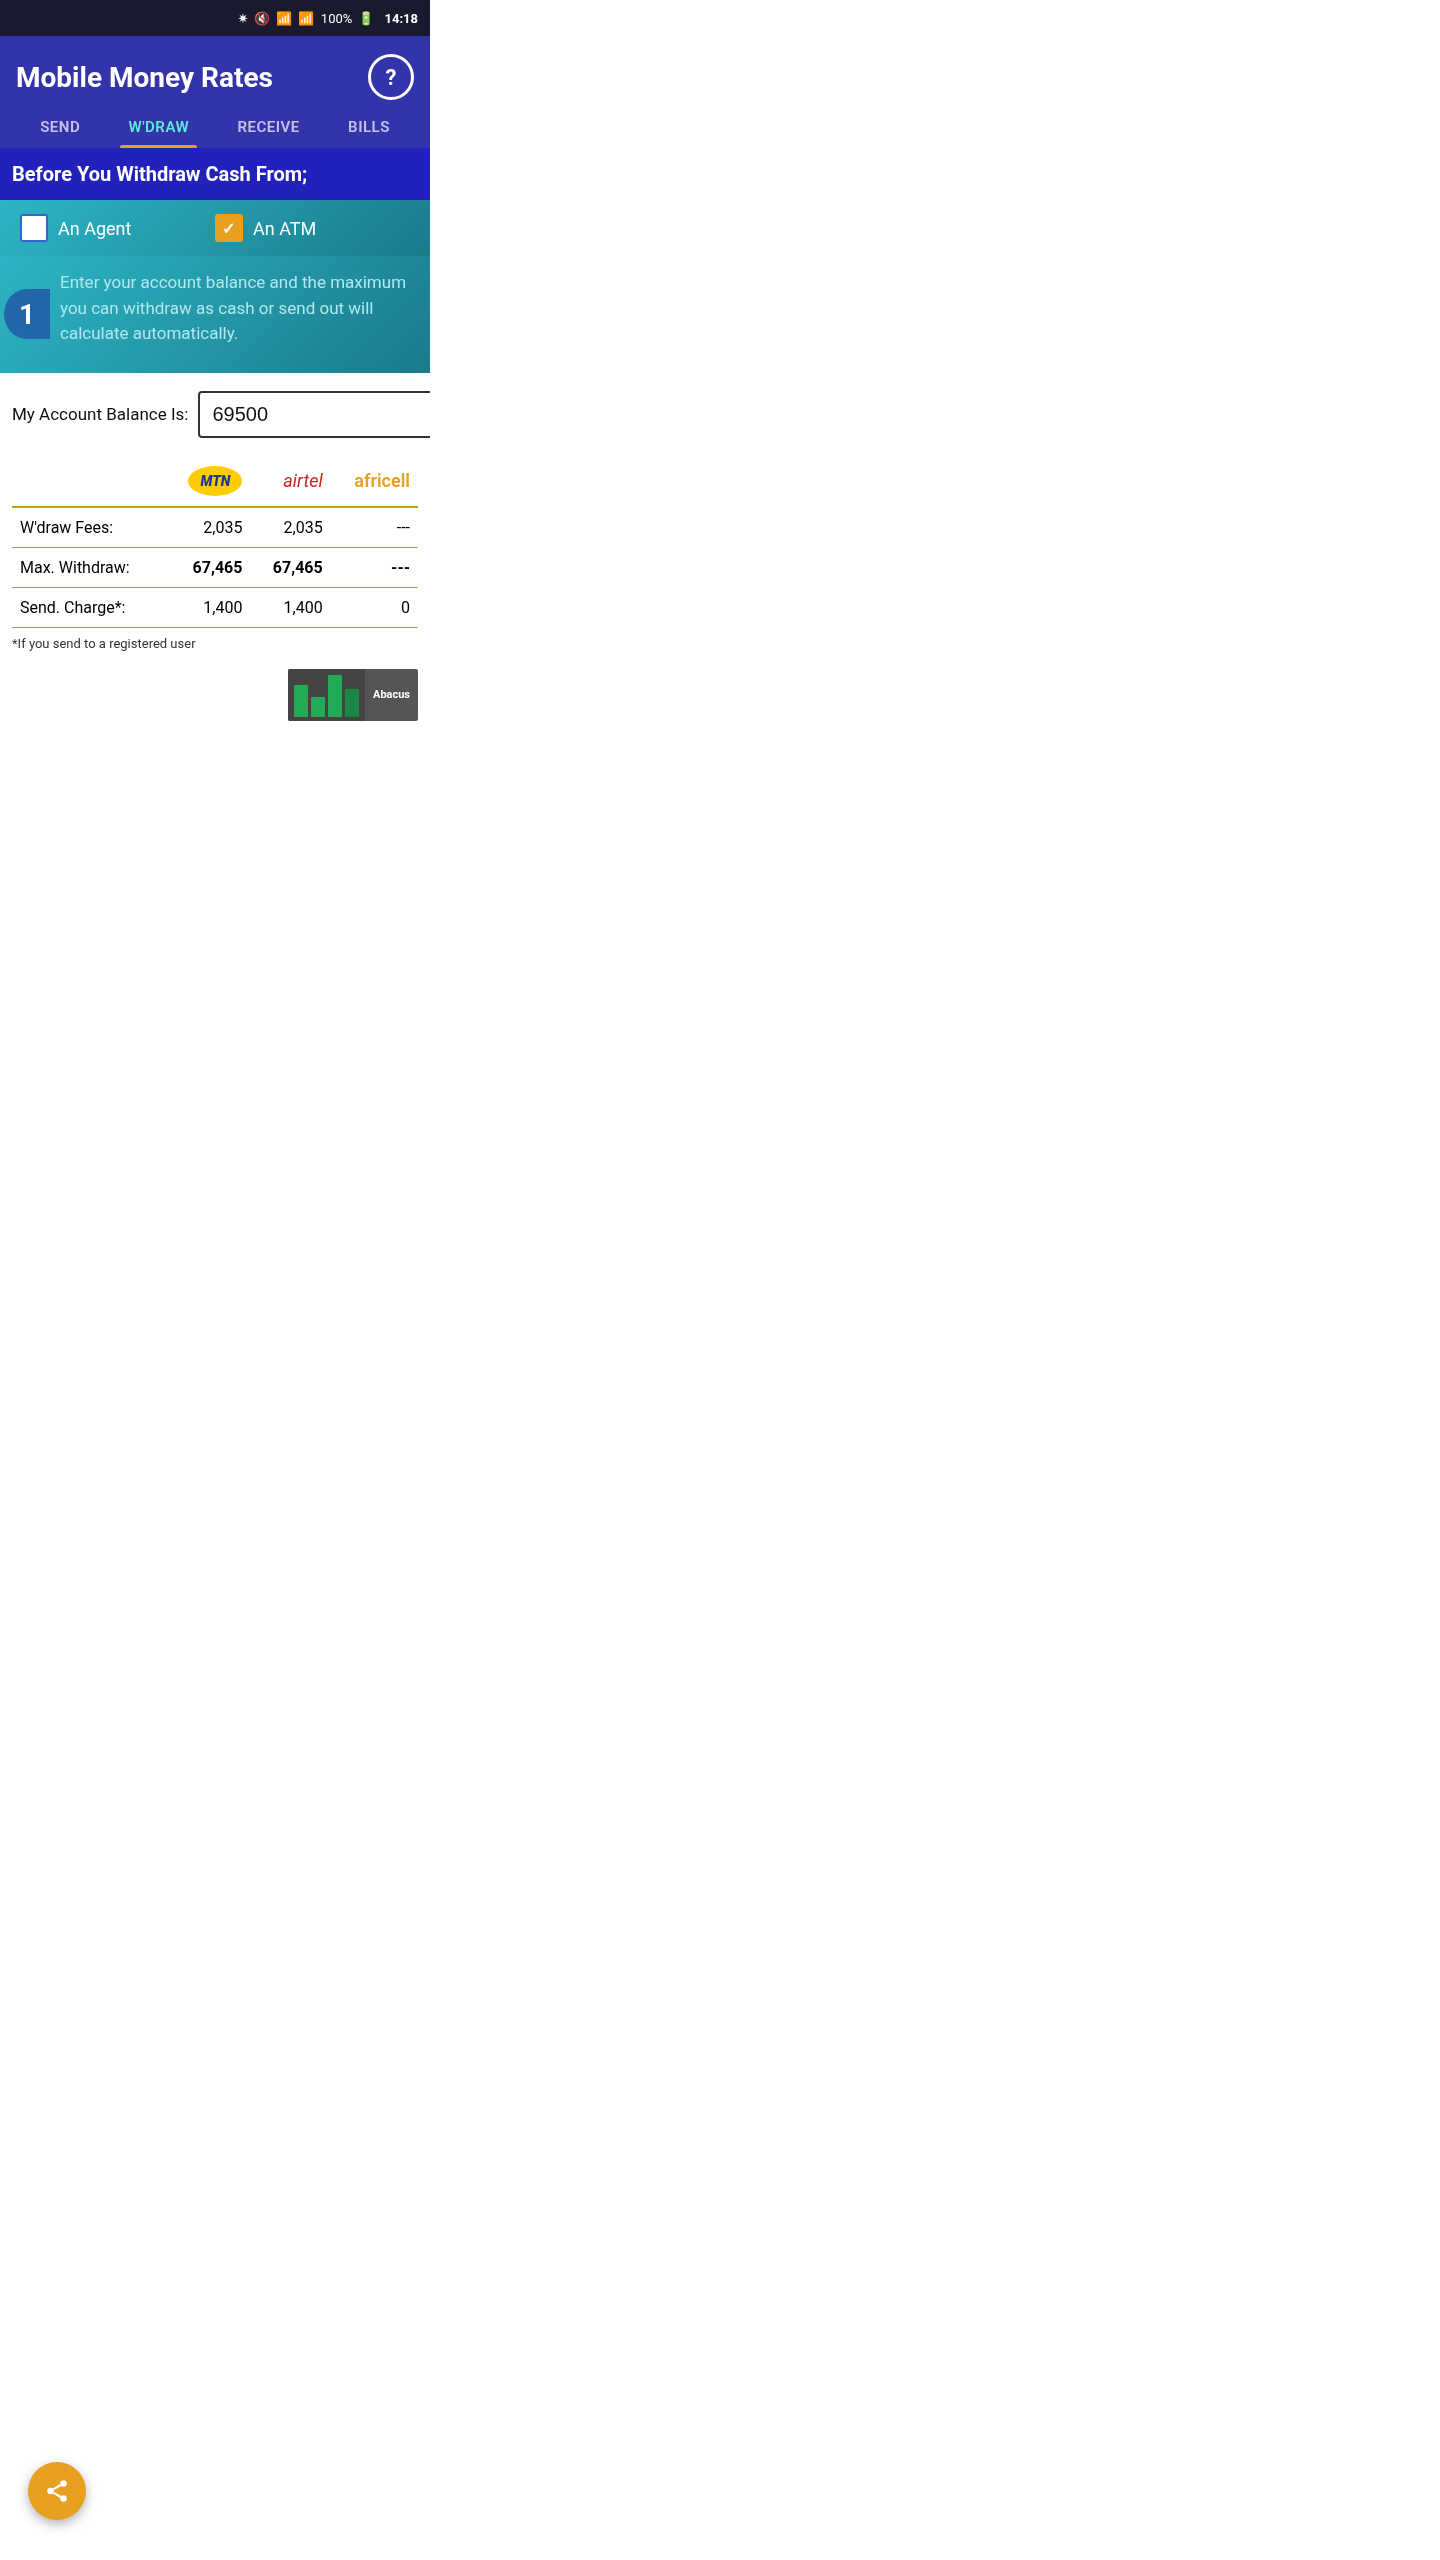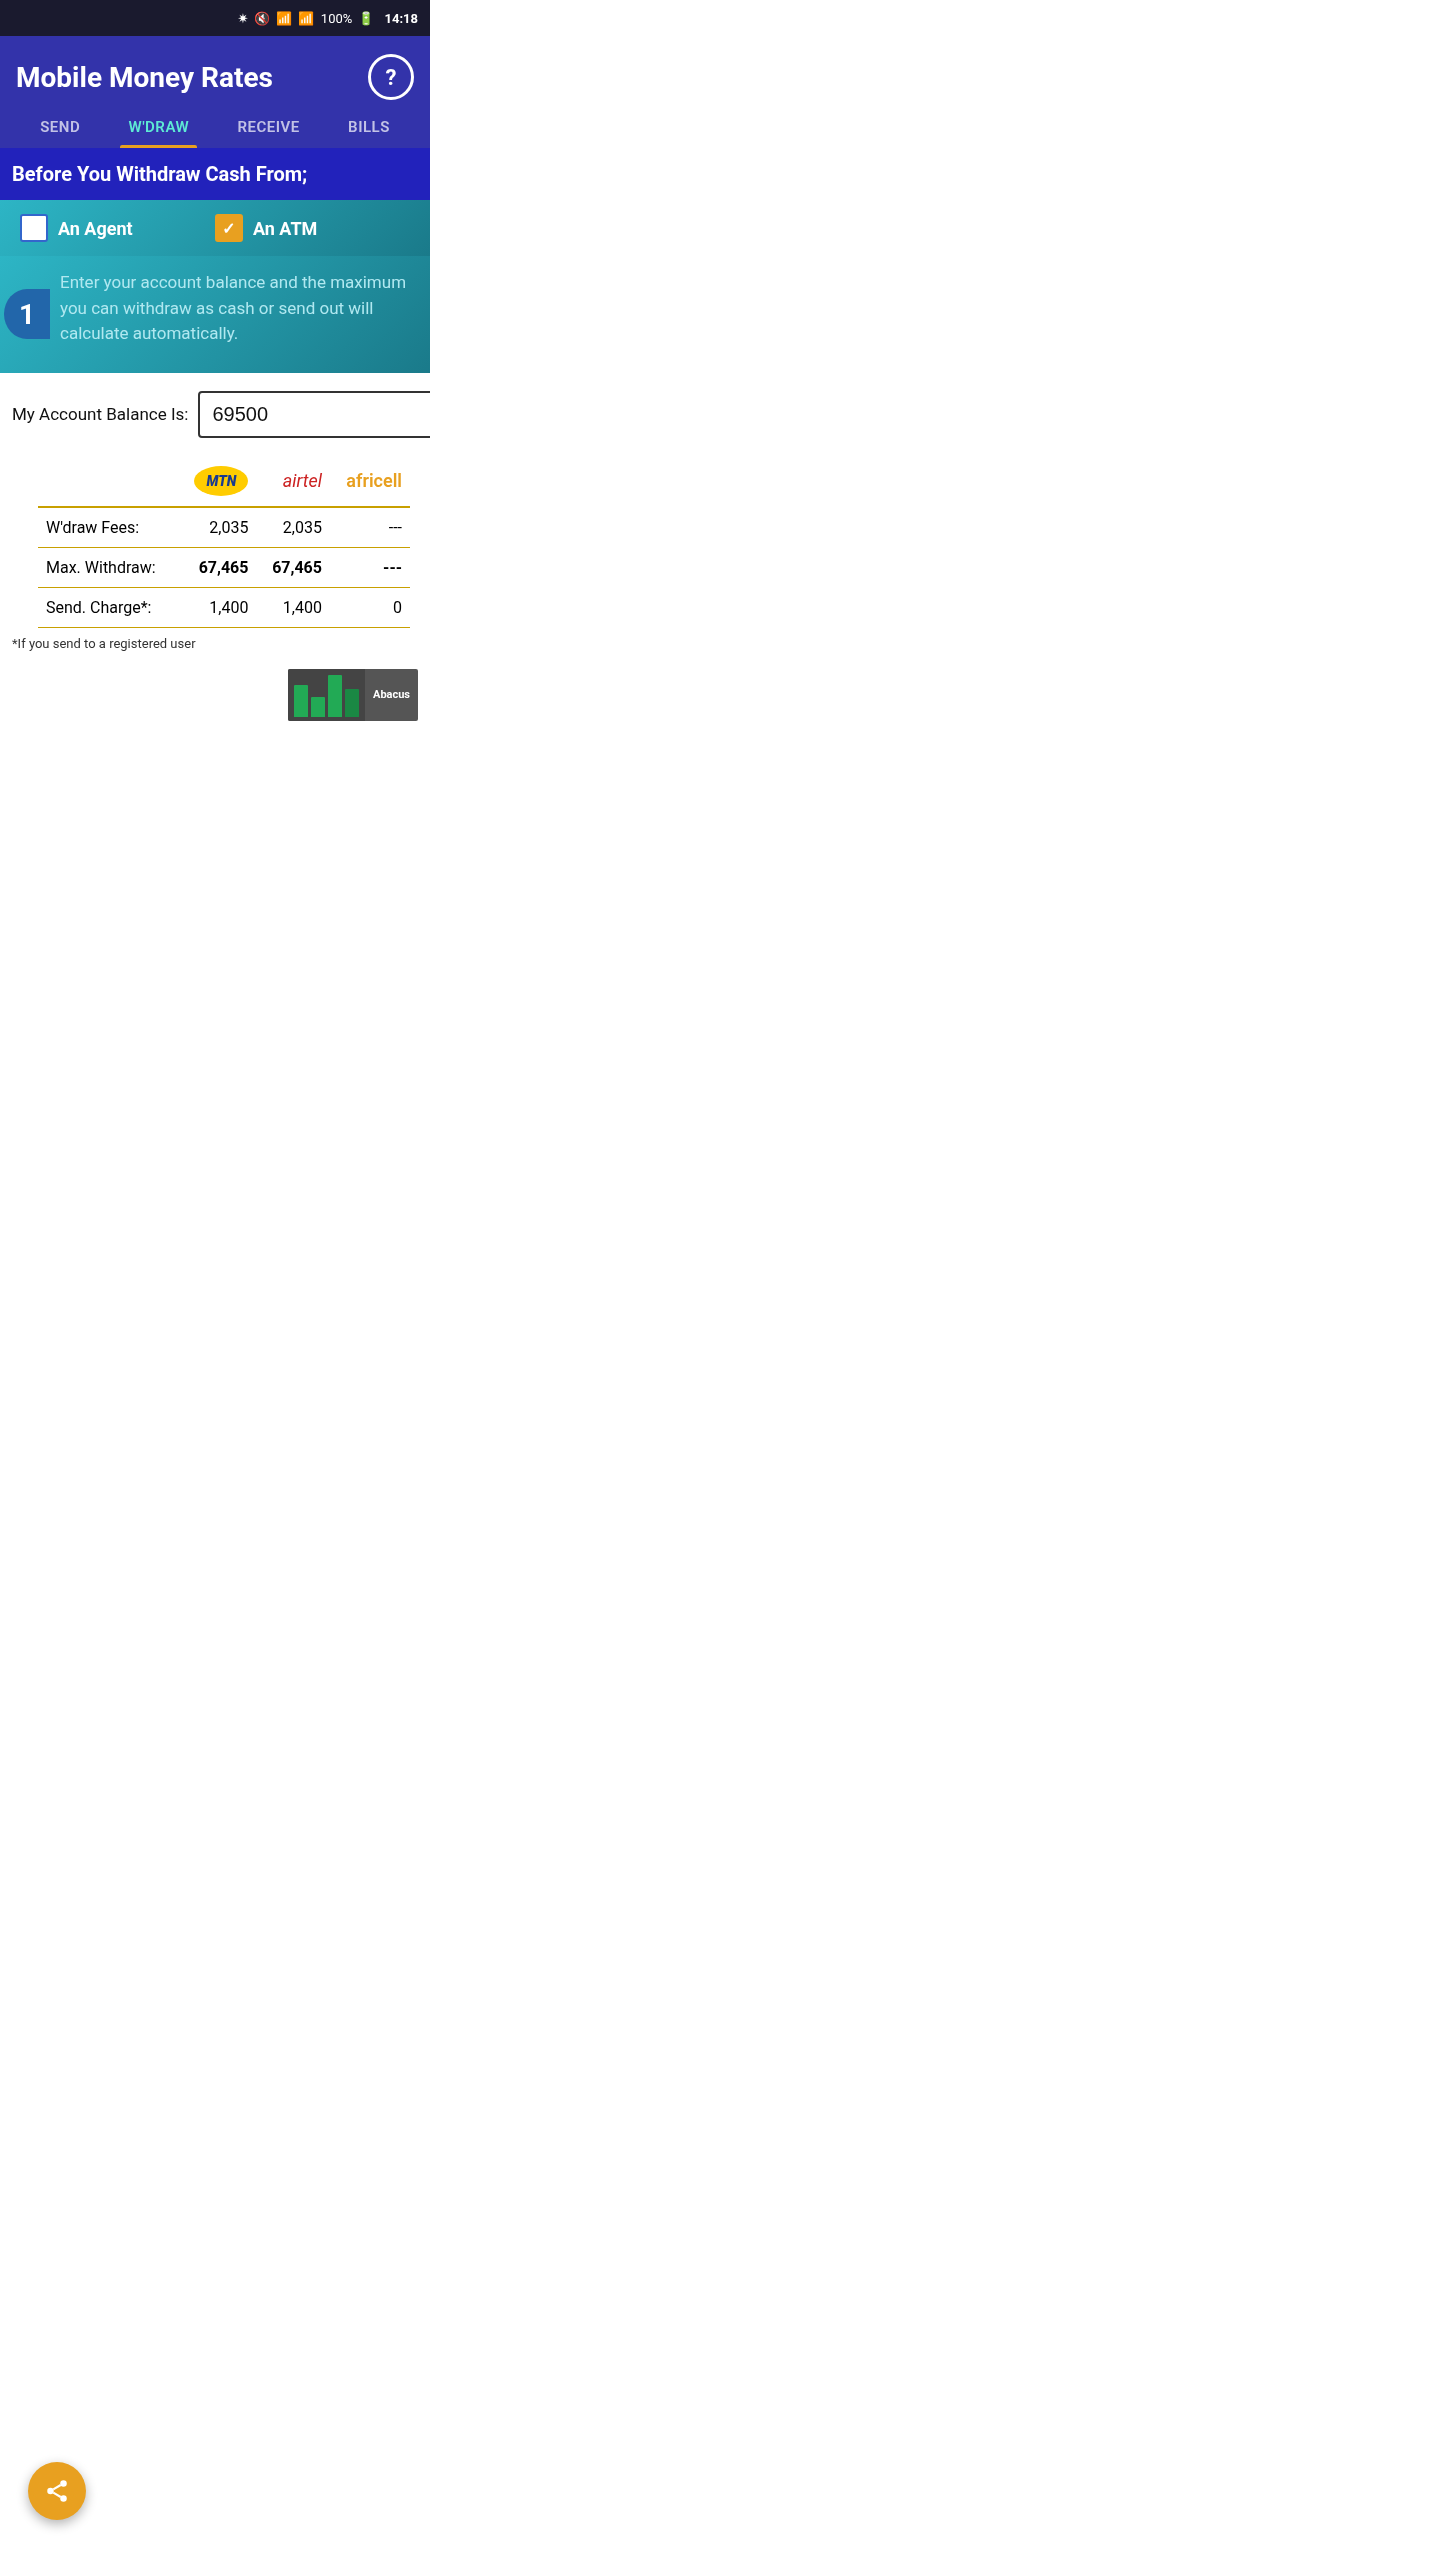--- a/index.html
+++ b/index.html
@@ -126,21 +126,21 @@
     }
     .checkbox-box.checked::after {
       content: '✓';
       color: white;
       font-size: 16px;
       font-weight: bold;
     }
     .checkbox-label {
       color: white;
       font-size: 18px;
-      font-weight: bold;
+      font-weight: normal;
     }
 
     
     .instruction-container {
       display: flex;
       align-items: stretch;
       background: linear-gradient(135deg, #2db5c5 0%, #1a7a8a 100%);
       margin: 0;
       border-radius: 0;
     }
@@ -184,23 +184,22 @@
       border: 2px solid #333;
       border-radius: 4px;
       padding: 10px 12px;
       font-size: 20px;
       color: #111;
       outline: none;
     }
 
     
     .rates-table-wrapper {
-      padding: 0 20px;
+      padding: 0 12px;
       background: white;
-      margin-left: 18px;
     }
     .rates-table {
       width: 100%;
       border-collapse: collapse;
       font-size: 16px;
     }
     .rates-table th, .rates-table td {
       padding: 10px 8px;
       text-align: right;
       border-bottom: 1px solid #c8a000;

